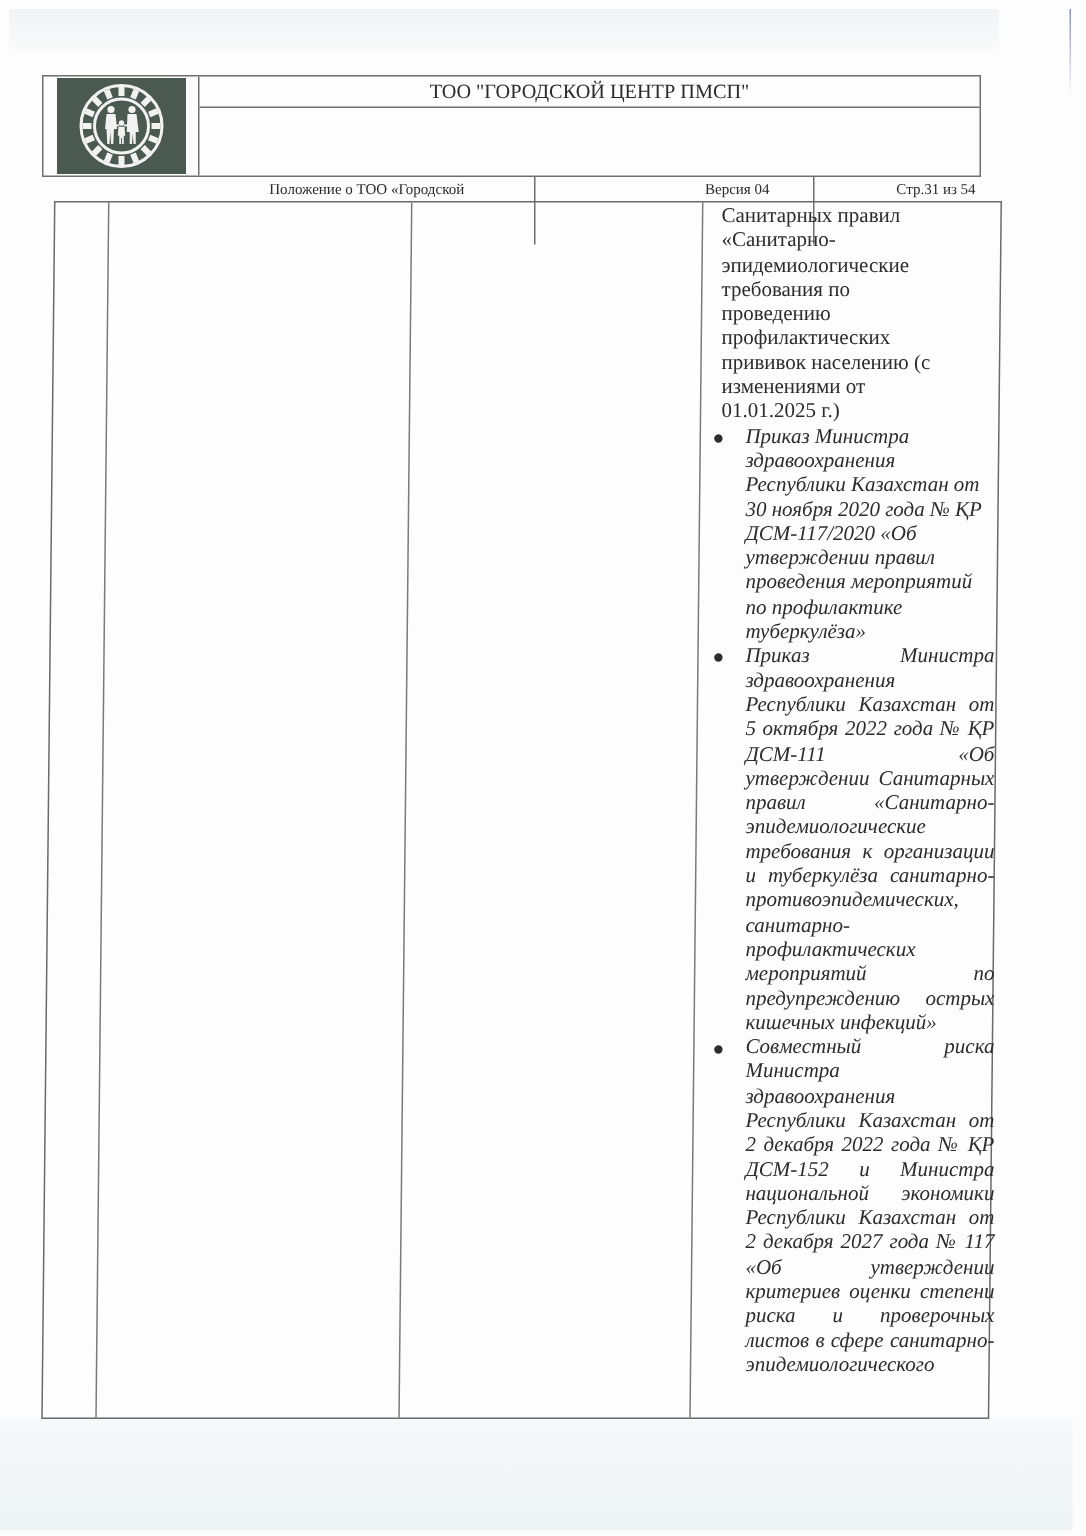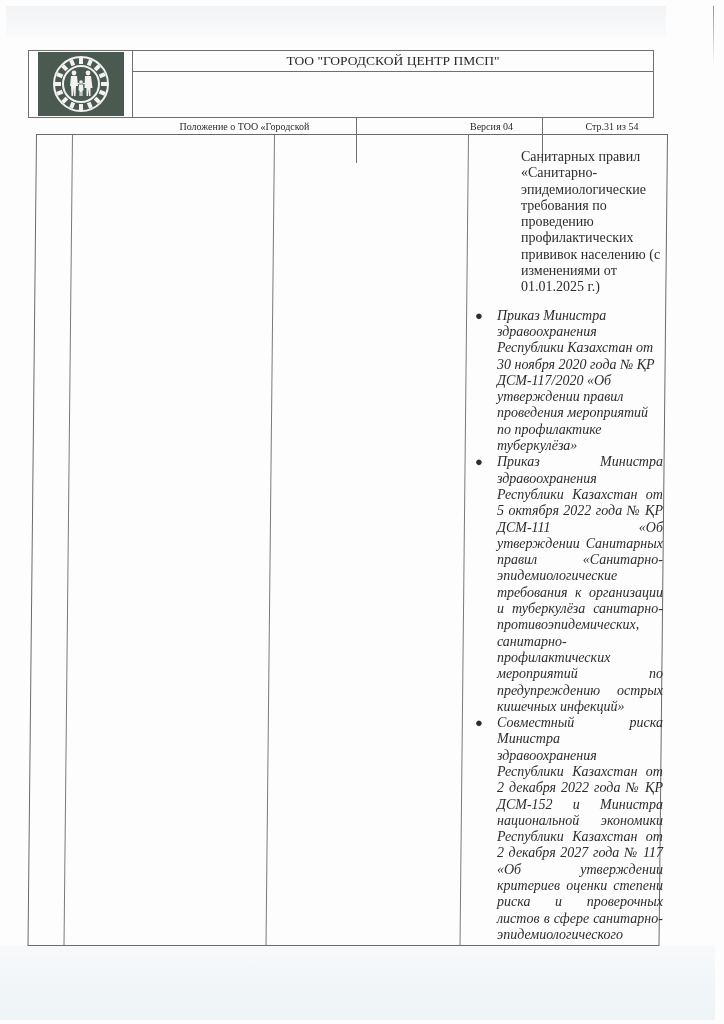--- a/index.html
+++ b/index.html
@@ -55,21 +55,21 @@
     transform: skewX(-0.6deg); transform-origin: top left;
   }
   .col-line {
     position: absolute; top: 0; bottom: 0; width: 1px; background: #7a7a7a;
   }
   .cell4 {
     position: absolute; left: 432px; top: 2px; width: 198px;
     transform: skewX(0.6deg); transform-origin: top left;
     font-size: 14px; line-height: 16.3px; color: #2c2c2c;
   }
-  .para { margin: 12px; padding-left: 40px; padding-right: 4px; }
+  .para { margin: 0; padding-left: 12px; padding-right: 4px; }
   .bul-item { position: relative; padding-left: 28px; padding-right: 4px; }
   .bul-item .dot {
     position: absolute; left: 6px; top: 0; font-size: 13px;
   }
   .bul-item .txt { display: block; text-align: justify; font-style: italic; }
   .line { display: block; white-space: nowrap; }
   .line.j { text-align: justify; text-align-last: justify; white-space: normal; }
 </style>
 </head>
 <body>
@@ -114,21 +114,21 @@
           <rect x="31.5" y="29" width="3.5" height="1.2"></rect>
         </g>
       </svg>
     </div>
   </div>
   <div class="org-name">ТОО "ГОРОДСКОЙ ЦЕНТР ПМСП"</div>
   <div class="hc b" style="left:104px; width:224px;">
     <span class="line">Положение о ТОО «Городской</span>
   </div>
   <div class="hc b" style="left:412px; width:102px;">Версия  04</div>
-  <div class="hc" style="left:528px; width:110px;">Стр.31 из 54</div>
+  <div class="hc" style="left:540px; width:110px;">Стр.31 из 54</div>
 </div>
 
 <div class="tbl">
   <div class="col-line" style="left:35px;"></div>
   <div class="col-line" style="left:237px;"></div>
   <div class="col-line" style="left:431px;"></div>
 
   <div class="cell4">
     <div class="para">
       <span class="line">Санитарных правил</span>

